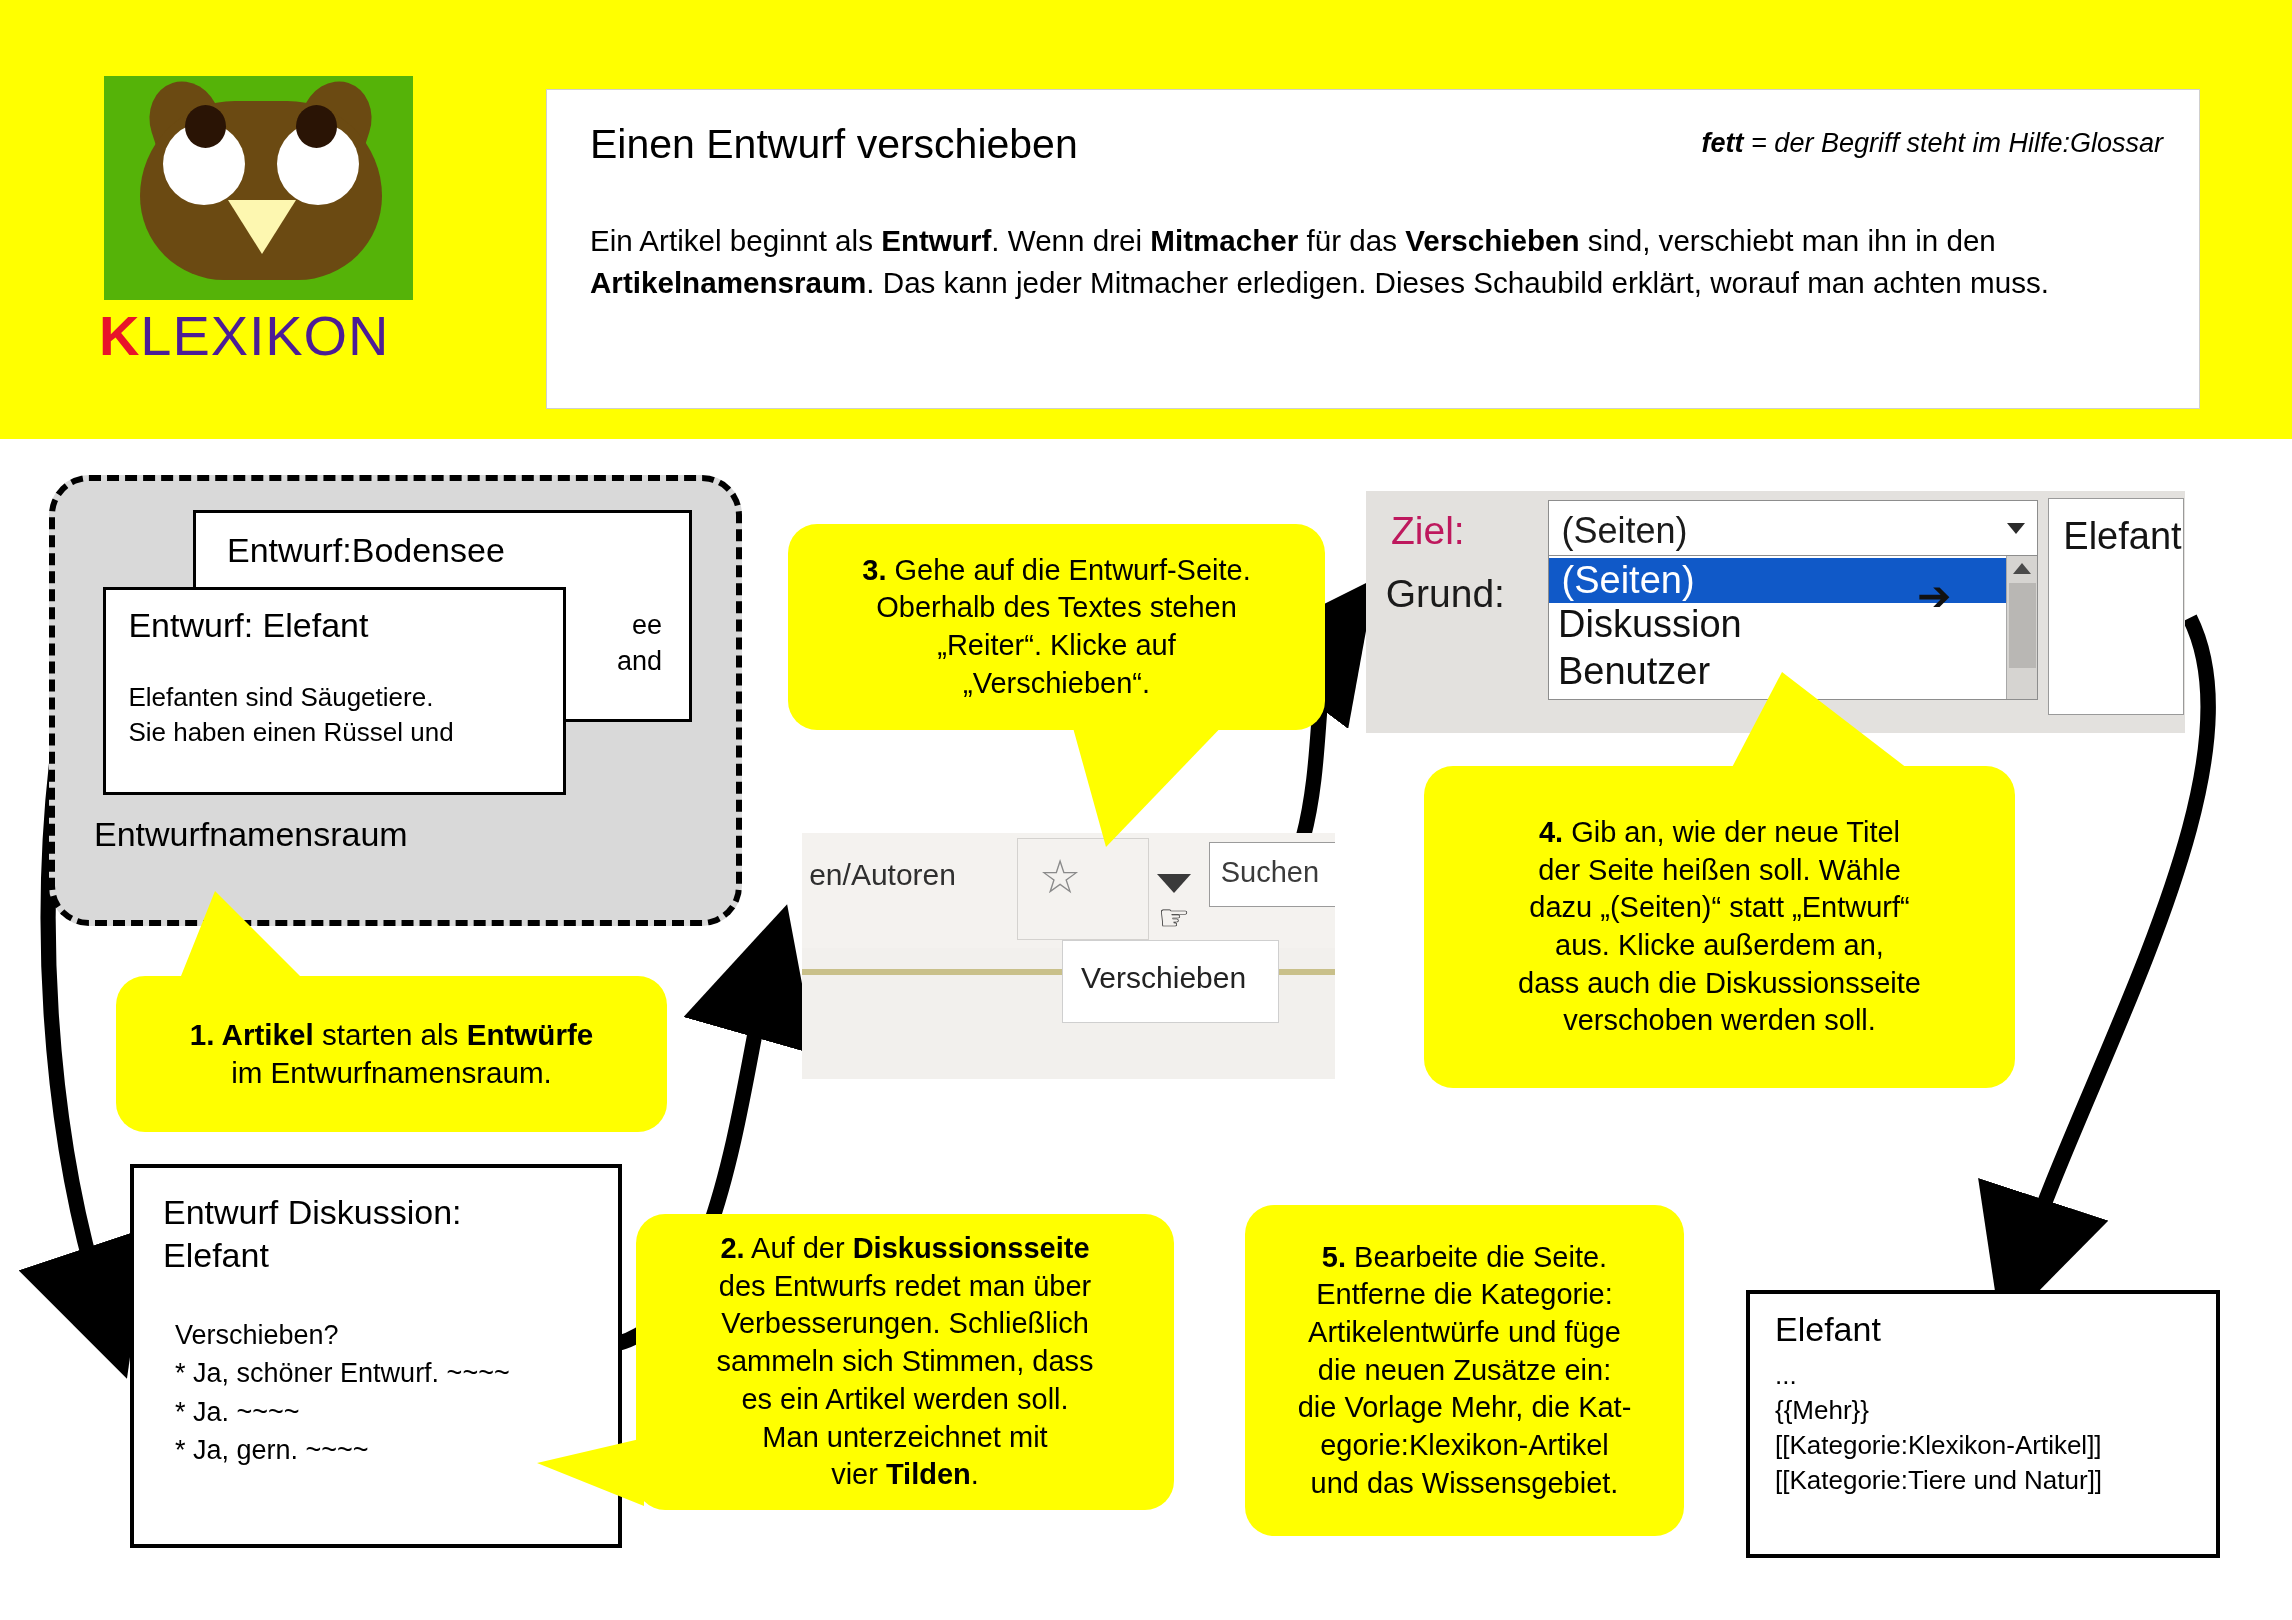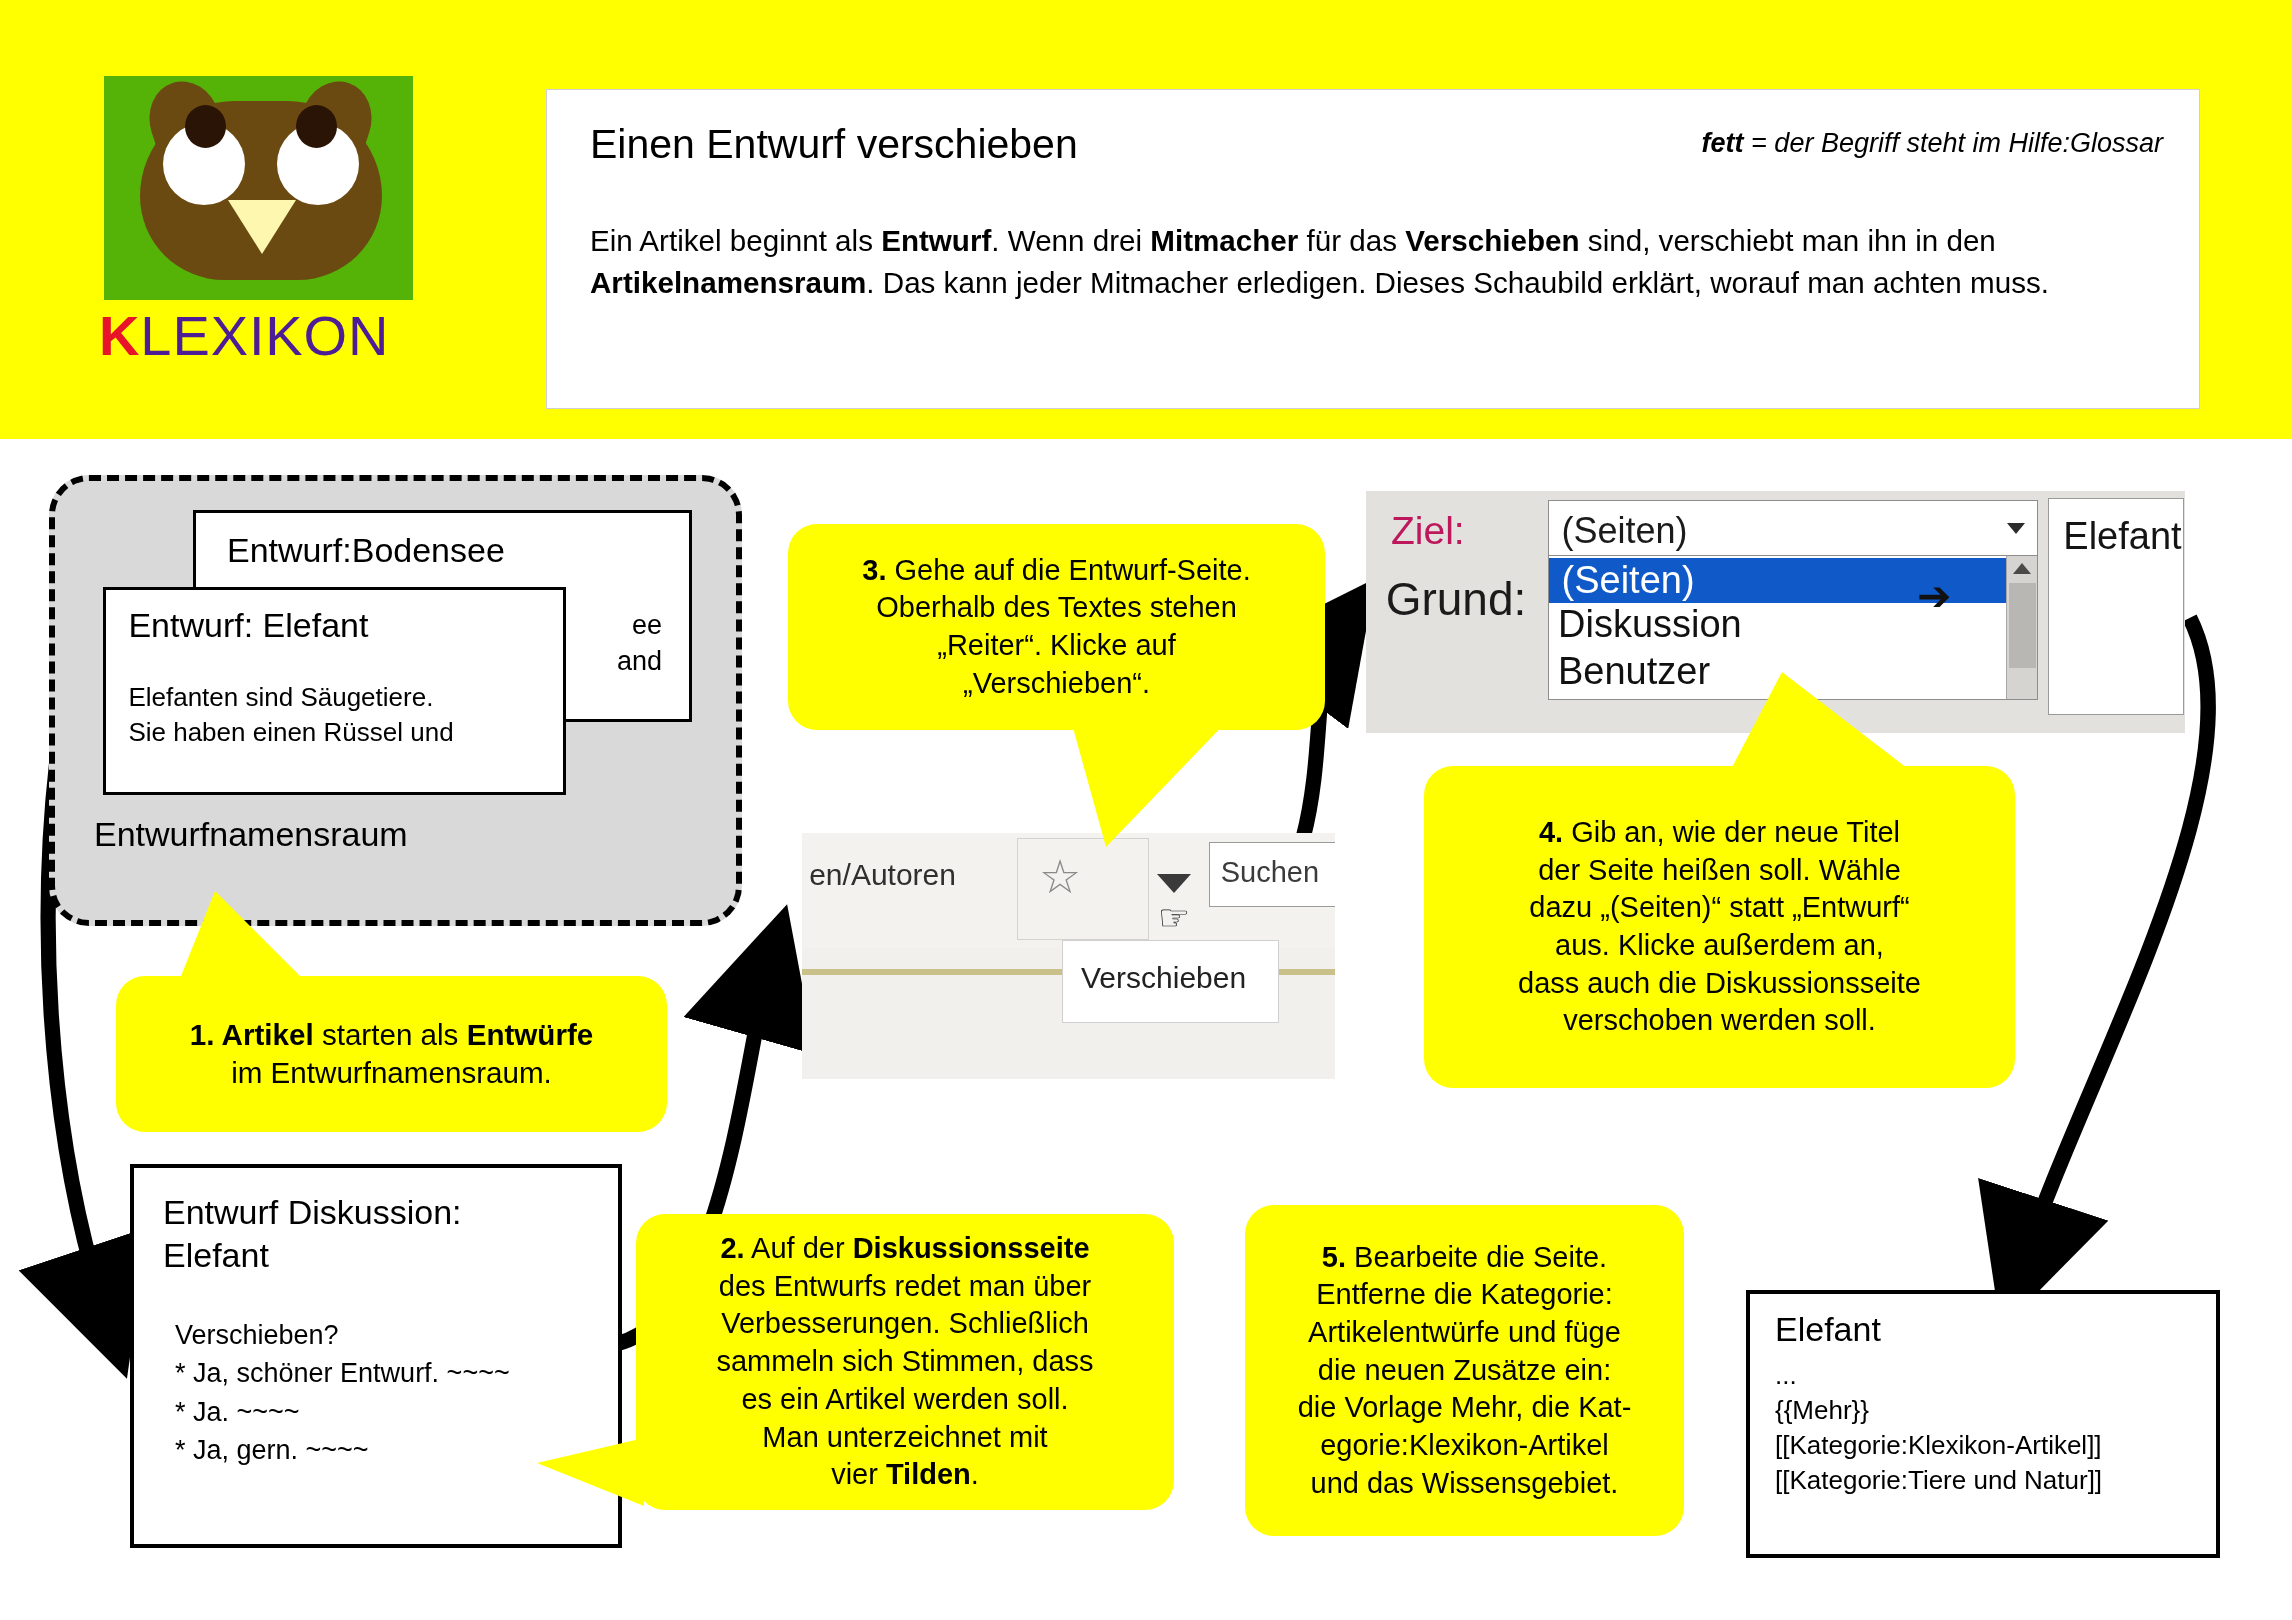--- a/index.html
+++ b/index.html
@@ -76,21 +76,21 @@
   #tb-search{position:absolute;left:407px;top:9px;width:134px;height:63px;border:1.8px solid #9b9b9b;background:#fff;}
   #tb-search span{position:absolute;left:10.7px;top:12.5px;font-size:29px;color:#3b3b3b;}
   #tb-rule{position:absolute;left:0;top:136px;width:533px;height:6.3px;background:#c9c08a;}
   #tb-menu{position:absolute;left:260px;top:107px;width:215px;height:81px;background:#ffffff;border:0.9px solid #cfcfcf;}
   #tb-menu span{position:absolute;left:18px;top:19.7px;font-size:30px;color:#222;}
 
   
   #shot-dialog{position:absolute;left:1366px;top:491px;width:819px;height:242px;
                background:#e3e1de;overflow:hidden;}
   #dlg-ziel{position:absolute;left:25px;top:18px;font-size:39px;color:#be185d;}
-  #dlg-grund{position:absolute;left:19.7px;top:81px;font-size:46px;color:#1b1b1b;}
+  #dlg-grund{position:absolute;left:19.7px;top:81px;font-size:39px;color:#1b1b1b;}
   #dlg-combo{position:absolute;left:182px;top:9px;width:488px;height:56px;background:#ffffff;border:0.9px solid #8d8d8d;}
   #dlg-combo .val{position:absolute;left:12.5px;top:9px;font-size:36px;color:#1b1b1b;}
   #dlg-combo .arrow{position:absolute;right:12.5px;top:21.5px;width:0;height:0;
                     border-left:9.9px solid transparent;border-right:9.9px solid transparent;border-top:11.6px solid #2b2b2b;}
   #dlg-list{position:absolute;left:182px;top:64px;width:488px;height:143px;background:#ffffff;border:0.9px solid #8d8d8d;}
   #dlg-list .opt{position:absolute;left:9px;font-size:38px;color:#111;}
   #dlg-list .opt.sel{left:0;top:0;width:470px;padding-left:12.5px;background:#1059c8;color:#ffffff;}
   #dlg-scroll{position:absolute;right:0;top:0;width:30px;height:143px;background:#d6d4d1;border-left:0.9px solid #a8a8a8;}
   #dlg-scroll .up{position:absolute;left:6.3px;top:7.2px;width:0;height:0;
                   border-left:9px solid transparent;border-right:9px solid transparent;border-bottom:11.6px solid #4a4a4a;}

